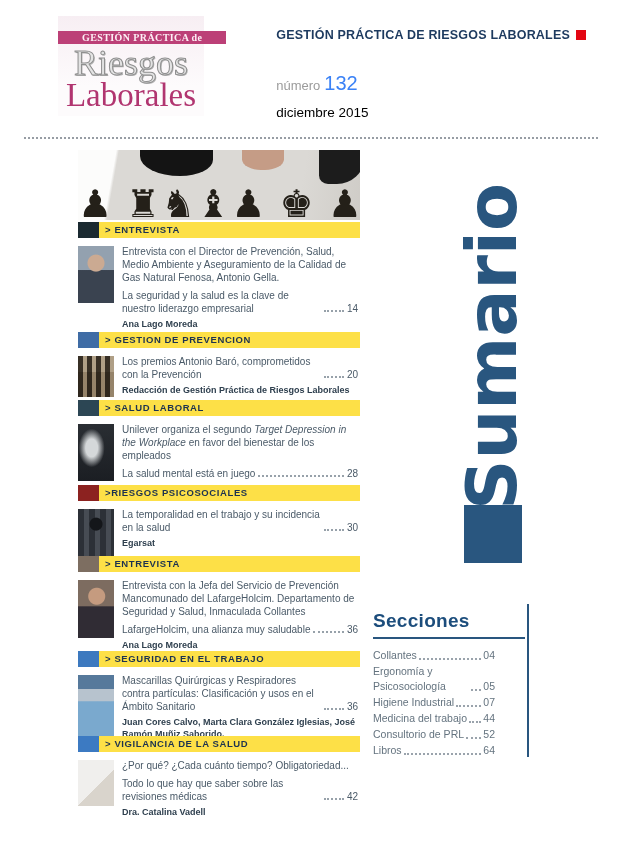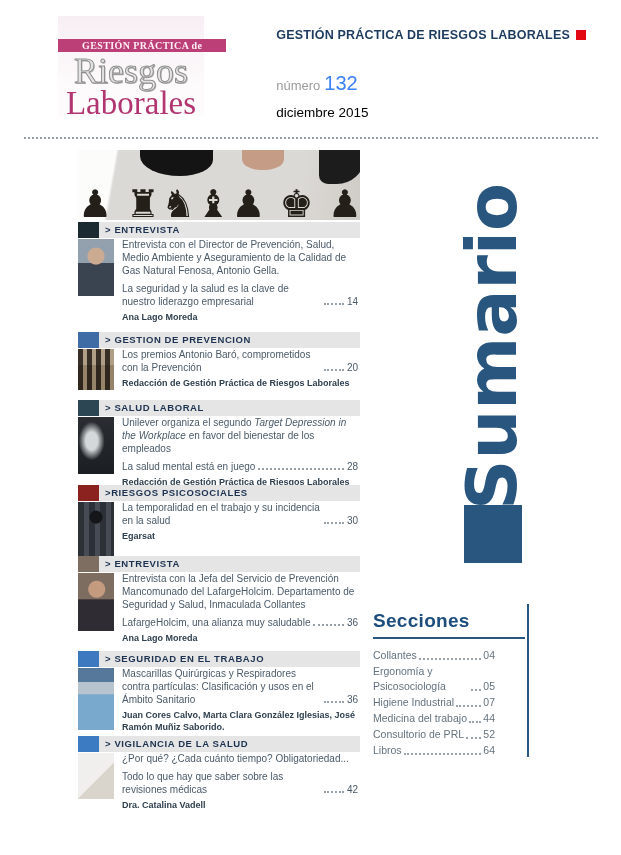--- a/index.html
+++ b/index.html
@@ -2,21 +2,21 @@
 <html><head>
 <meta charset="utf-8">
 <style>
   html,body{margin:0;padding:0;background:#ffffff;}
   .page{position:relative;width:621px;height:855px;background:#fff;overflow:hidden;
         font-family:"Liberation Sans","DejaVu Sans",sans-serif;}
 
   
   .logo{position:absolute;left:58px;top:16px;width:146px;height:100px;text-align:center;
         background:linear-gradient(180deg,#f7eef3 0%,#fdfbfc 70%);}
-  .logo-badge{display:inline-block;margin-top:23px;padding:1px 24px;background:#bc4077;color:#fdeef5;
+  .logo-badge{display:inline-block;margin-top:15px;padding:1px 24px;background:#bc4077;color:#fdeef5;
         font-family:"Liberation Serif",serif;font-size:10px;font-weight:bold;letter-spacing:.4px;white-space:nowrap;}
   .logo-riesgos{font-family:"Liberation Serif",serif;font-size:36px;line-height:34px;color:#e3e3e3;
         -webkit-text-stroke:1px #8f8f8f;text-shadow:1px 1px 0 #b5b5b5;margin-top:1px;}
   .logo-laborales{font-family:"Liberation Serif",serif;font-size:33px;line-height:34px;color:#b13570;margin-top:-2px;}
 
   .mast-right{position:absolute;right:35px;top:28px;}
   .mast-title{font-size:12.5px;font-weight:bold;color:#1d3a5f;letter-spacing:.2px;white-space:nowrap;}
   .red-sq{display:inline-block;width:10px;height:10px;margin-left:6px;vertical-align:-1px;}
   .issue-line{margin-top:30px;}
   .issue-label{font-size:13px;color:#9b9b9b;}
@@ -28,24 +28,24 @@
   .chess{position:absolute;left:78px;top:150px;width:282px;height:70px;overflow:hidden;
          background:linear-gradient(100deg,#fcfcfb 0 13%,#dbd9d5 14% 78%,#cfccc7 100%);}
   .chess .blob1{position:absolute;left:22%;top:-10px;width:26%;height:52%;background:#141414;border-radius:0 0 45% 55%;}
   .chess .blob2{position:absolute;right:-4px;top:-8px;width:16%;height:60%;background:#1c1c1c;border-radius:0 0 60% 20%;}
   .chess .hand{position:absolute;left:58%;top:-4px;width:15%;height:34%;background:#c59c86;border-radius:0 0 45% 45%;}
   .chess .pieces{position:absolute;left:0;right:0;bottom:-6px;text-align:center;color:#242019;
          font-family:"DejaVu Sans",sans-serif;font-size:38px;letter-spacing:1px;white-space:nowrap;}
 
   
   .toc-section{position:absolute;left:78px;width:282px;}
-  .sec-bar{position:relative;height:16px;background:#e5e5e5;}
+  .sec-bar{position:relative;height:16px;background:#fde047;}
   .sec-icon{position:absolute;left:0;top:0;width:21px;height:16px;}
   .sec-label{position:absolute;left:27px;top:2px;font-size:9.5px;font-weight:bold;color:#1c3250;letter-spacing:.6px;}
-  .entry{position:relative;}
+  .entry{position:relative;margin-top:7px;}
   .thumb{position:absolute;left:0;top:1px;width:36px;}
   .txt{margin-left:44px;width:236px;}
   .desc{margin:0 0 5px 0;font-size:10px;line-height:13px;color:#4a5a68;}
   .desc i{font-style:italic;}
   .titleline{display:flex;align-items:flex-end;font-size:10px;line-height:13px;color:#4a5a68;justify-content:center;}
   .titleline .t{flex:0 1 auto;}
   .dots{flex:1 1 auto;min-width:20px;margin:0 3px 3px 3px;border-bottom:2px dotted #97a1aa;}
   .pg{flex:0 0 auto;}
   .author{margin:4px 0 0 0;font-size:9px;line-height:11.5px;font-weight:bold;color:#2e3f4e;}
 

